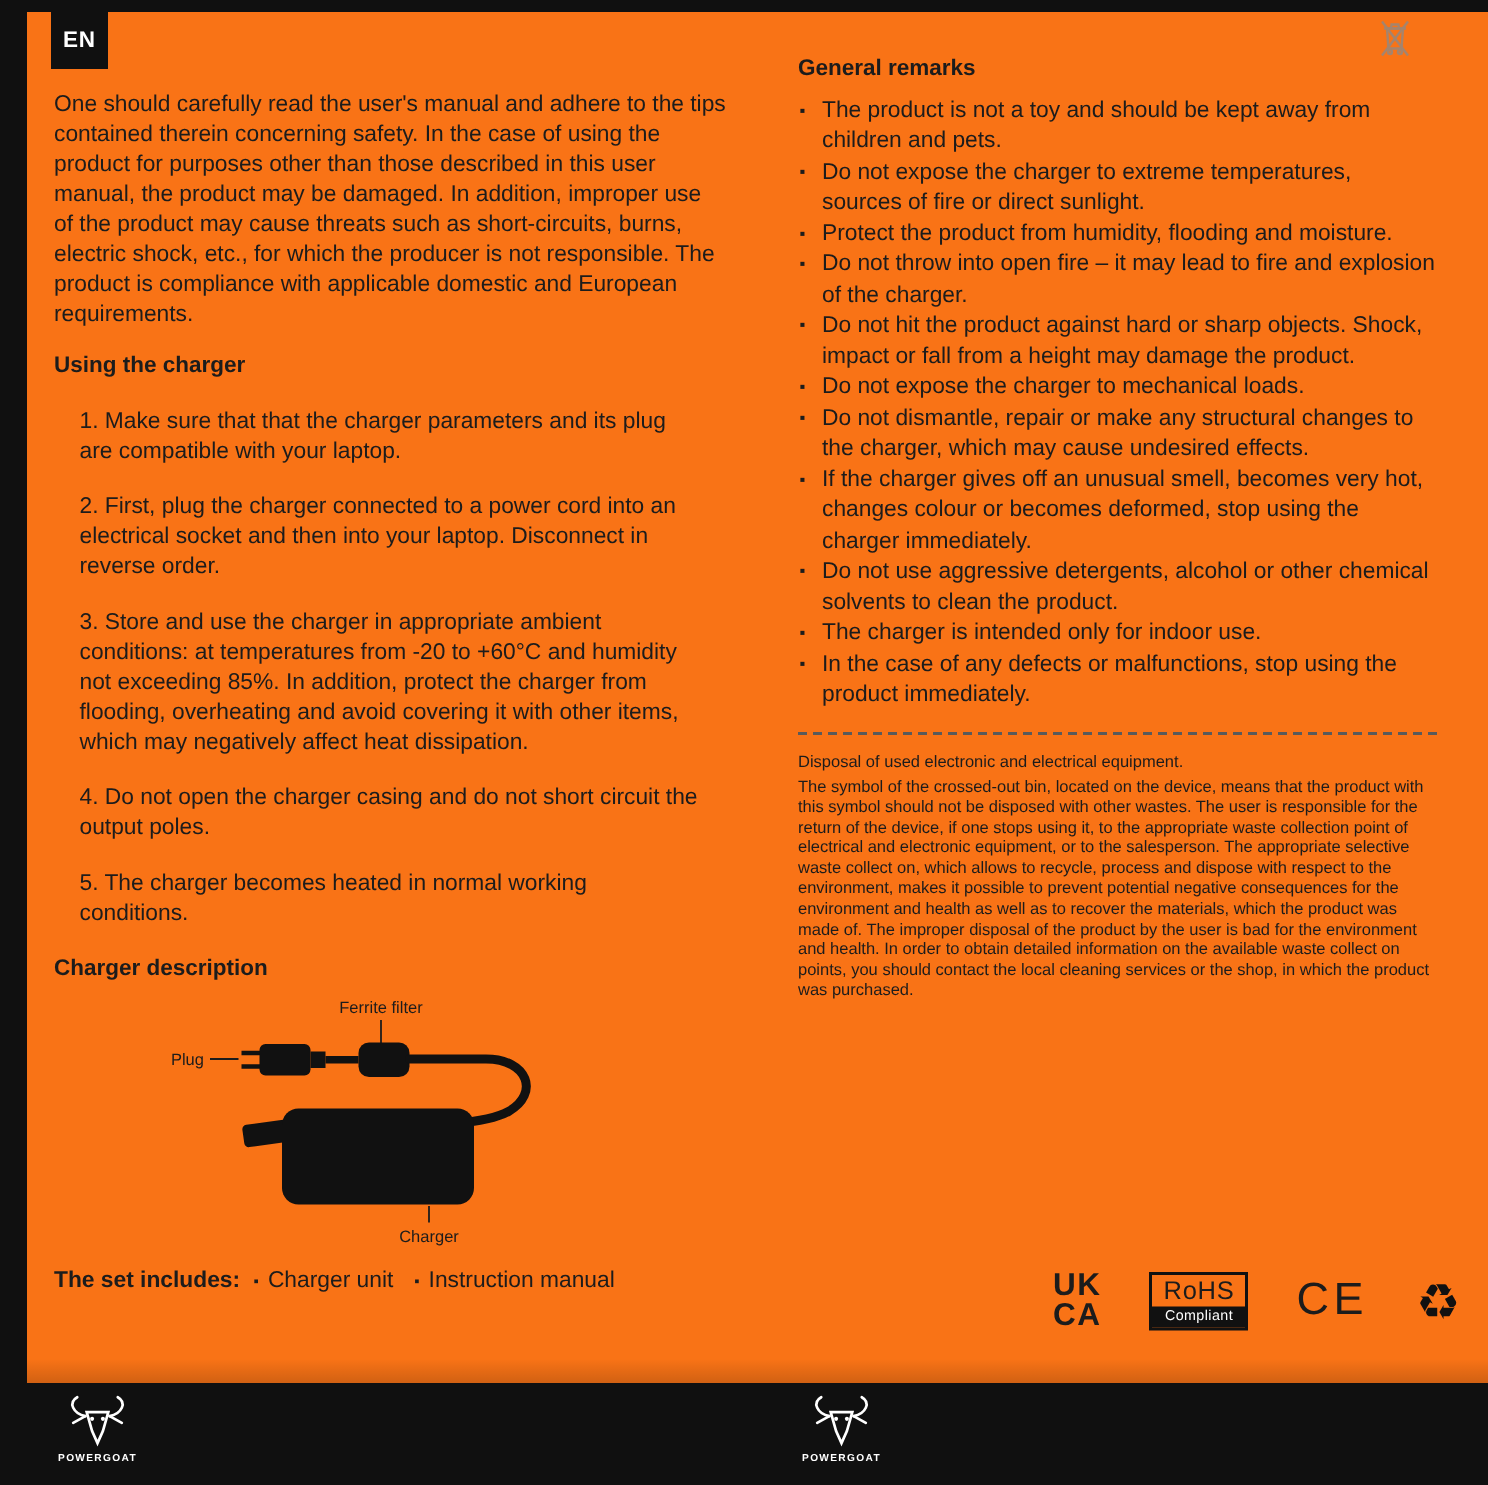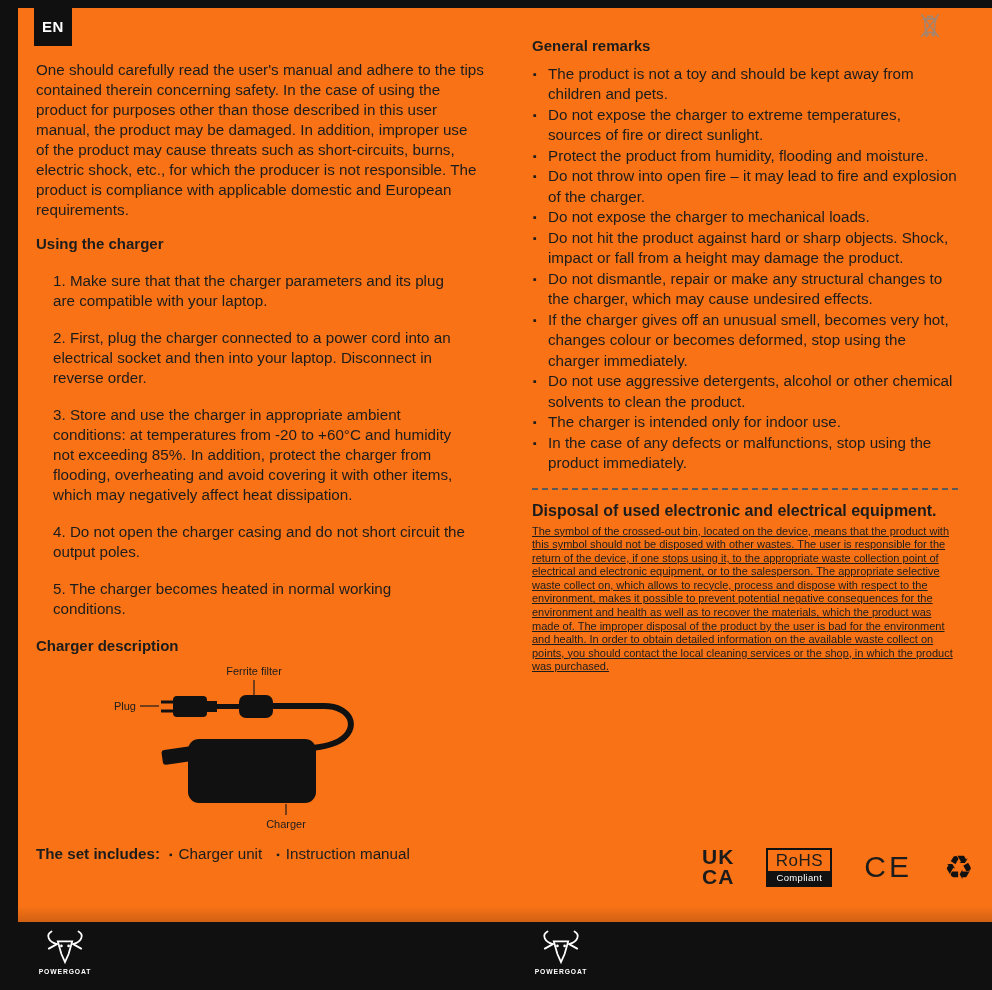--- a/index.html
+++ b/index.html
@@ -37,22 +37,22 @@
   .body-text{font-size:15.2px;line-height:20px;margin:0 0 14px 0;}
   .steps{font-size:15.2px;line-height:20px;margin:0 0 14px 0;}
   .steps div{margin:17px;}
 
   .bullets{list-style:none;margin:0;padding:0;font-size:15.2px;line-height:20.5px;}
   .bullets li{position:relative;padding-left:16px;margin:0;}
   .bullets li::before{content:"▪";position:absolute;left:1px;top:0;font-size:11px;}
 
   .dashed-divider{border:none;border-top:2px dashed #5a5a5a;margin:14px 0 12px 0;}
 
-  .disposal-heading{font-size:16px;font-weight:bold;margin:0 0 5px 0;}
-  .disposal-body{font-size:11px;line-height:13.6px;margin:0;text-decoration:underline;}
+  .disposal-heading{font-size:11px;font-weight:normal;margin:0 0 5px 0;}
+  .disposal-body{font-size:11px;line-height:13.6px;margin:0;}
 
   
   .diagram{margin:4px 0 10px 0;}
   svg{font-family:inherit;display:block;}
   .diagram text{font-size:11px;fill:#1c1c1c;}
 
   .set-includes{display:flex;align-items:center;font-size:15.2px;margin-top:8px;white-space:nowrap;}
   .set-includes .label{font-weight:bold;margin-right:9px;}
   .set-includes .item{margin-right:14px;}
   .set-includes .item::before{content:"▪";font-size:10px;margin-right:6px;position:relative;top:-1px;}
@@ -152,22 +152,22 @@
   </div>
 
   <div class="col-right">
     <h2>General remarks</h2>
     <ul class="bullets">
 
     <li>The product is not a toy and should be kept away from children and pets.</li>
         <li>Do not expose the charger to extreme temperatures, sources of fire or direct sunlight.</li>
         <li>Protect the product from humidity, flooding and moisture.</li>
         <li>Do not throw into open fire – it may lead to fire and explosion of the charger.</li>
+        <li>Do not hit the product against hard or sharp objects. Shock, impact or fall from a height may damage the product.</li>
         <li>Do not expose the charger to mechanical loads.</li>
-        <li>Do not hit the product against hard or sharp objects. Shock, impact or fall from a height may damage the product.</li>
         <li>Do not dismantle, repair or make any structural changes to the charger, which may cause undesired effects.</li>
         <li>If the charger gives off an unusual smell, becomes very hot, changes colour or becomes deformed, stop using the charger immediately.</li>
         <li>Do not use aggressive detergents, alcohol or other chemical solvents to clean the product.</li>
         <li>The charger is intended only for indoor use.</li>
         <li>In the case of any defects or malfunctions, stop using the product immediately.</li>
       </ul>
 
     <hr class="dashed-divider">
 
     <div class="disposal-heading">Disposal of used electronic and electrical equipment.</div>

